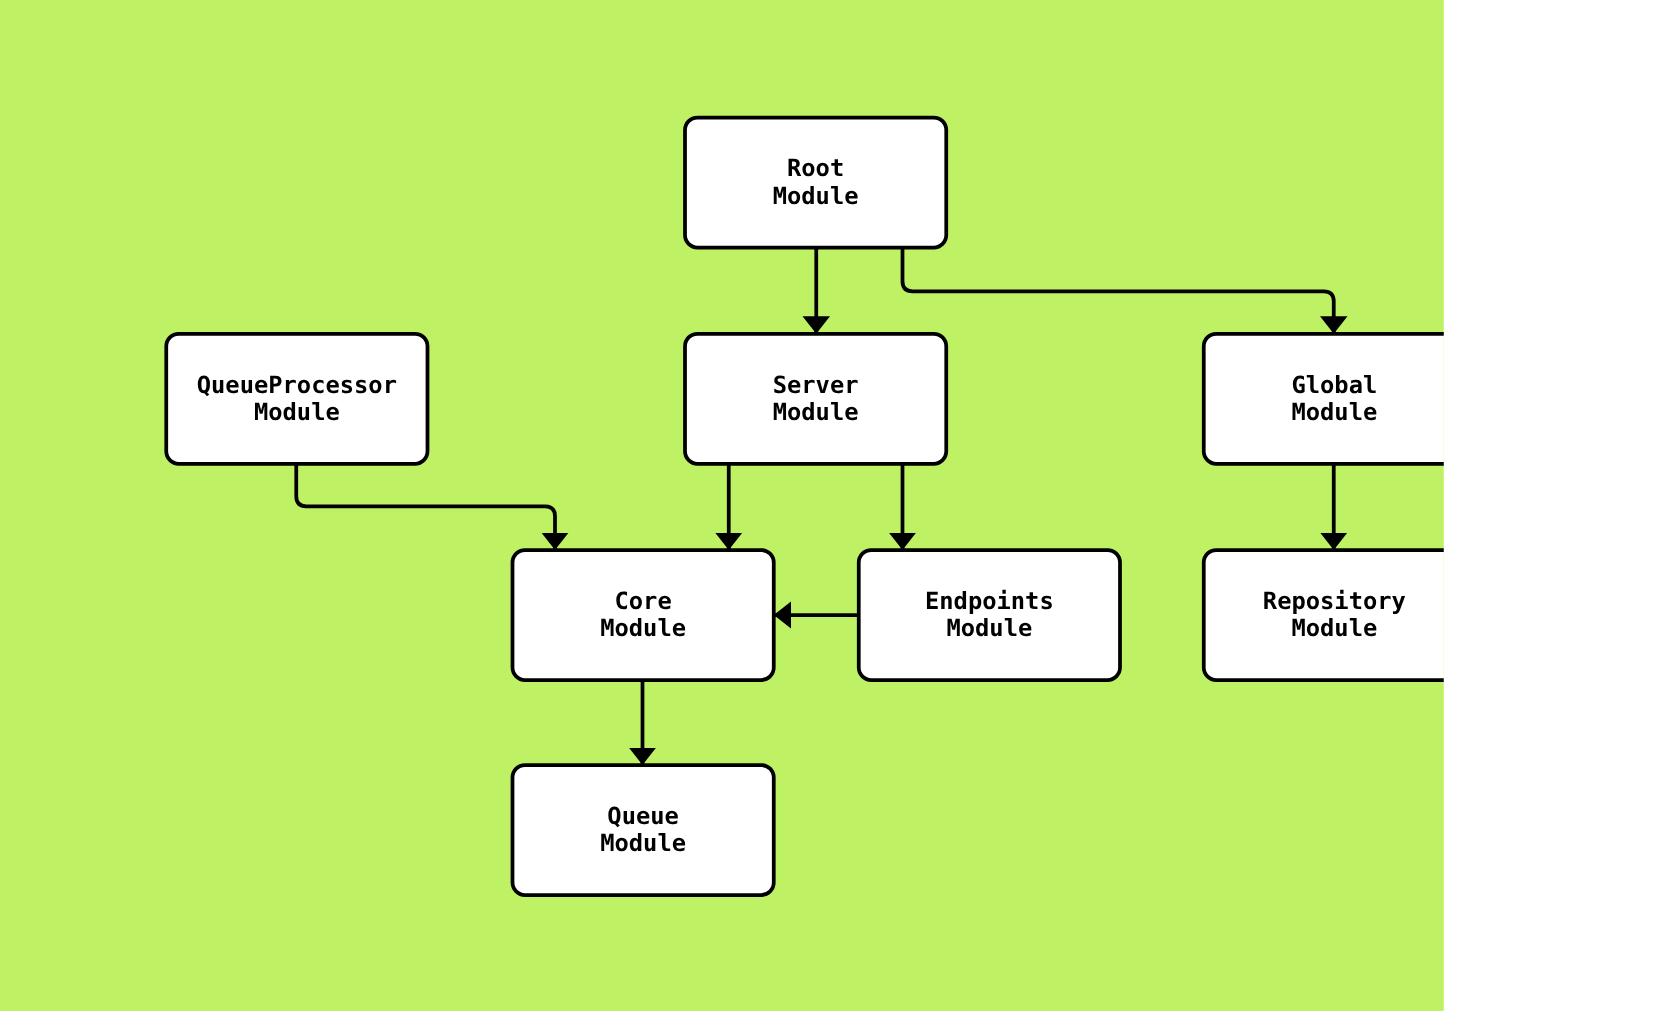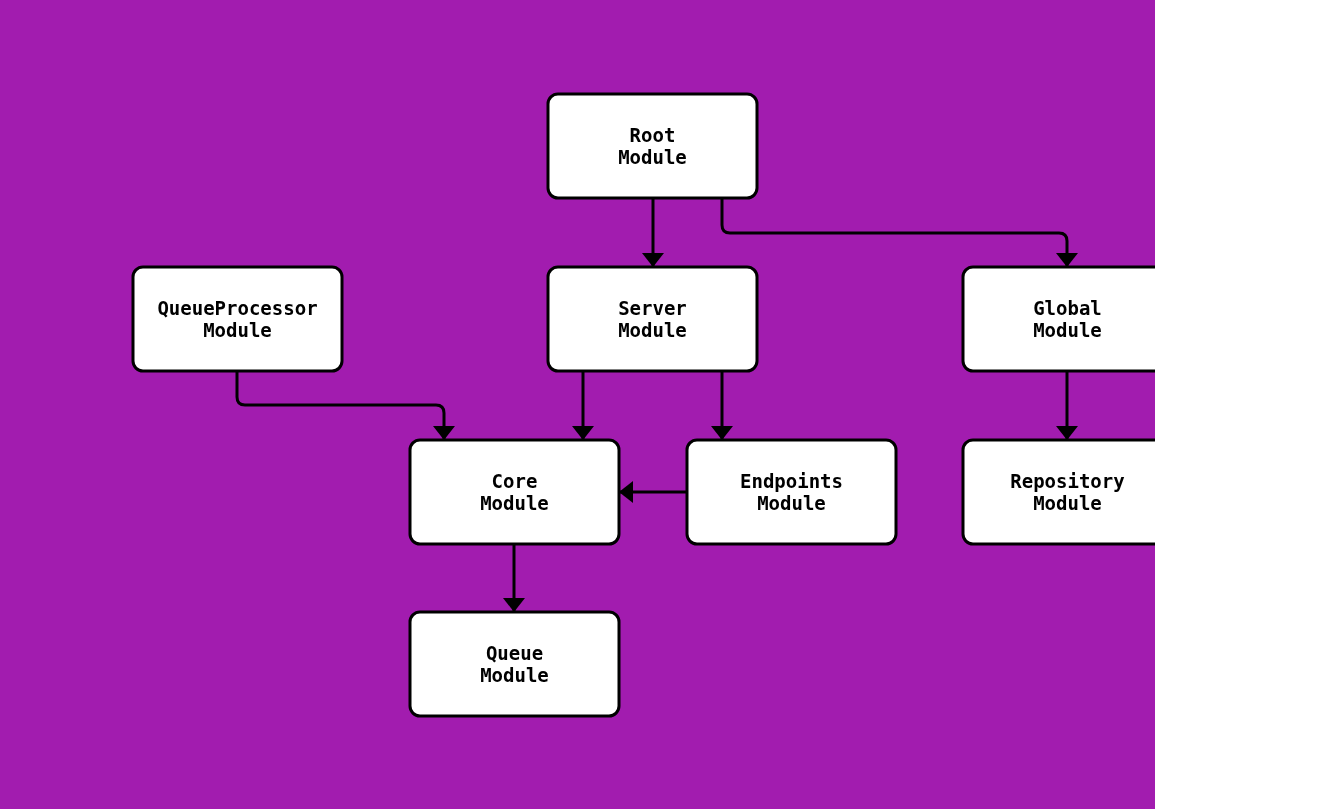--- a/index.html
+++ b/index.html
@@ -4,21 +4,21 @@
 <style>
   html, body {
     margin: 0;
     padding: 0;
     background: #ffffff;
   }
   .stage {
     position: relative;
     width: 1155px;
     height: 809px;
-    background: #a21caf;
+    background: #bef264;
     overflow: hidden;
   }
   svg {
     display: block;
   }
   .edge-path {
     fill: none;
     stroke-linecap: butt;
   }
   .node-box {

